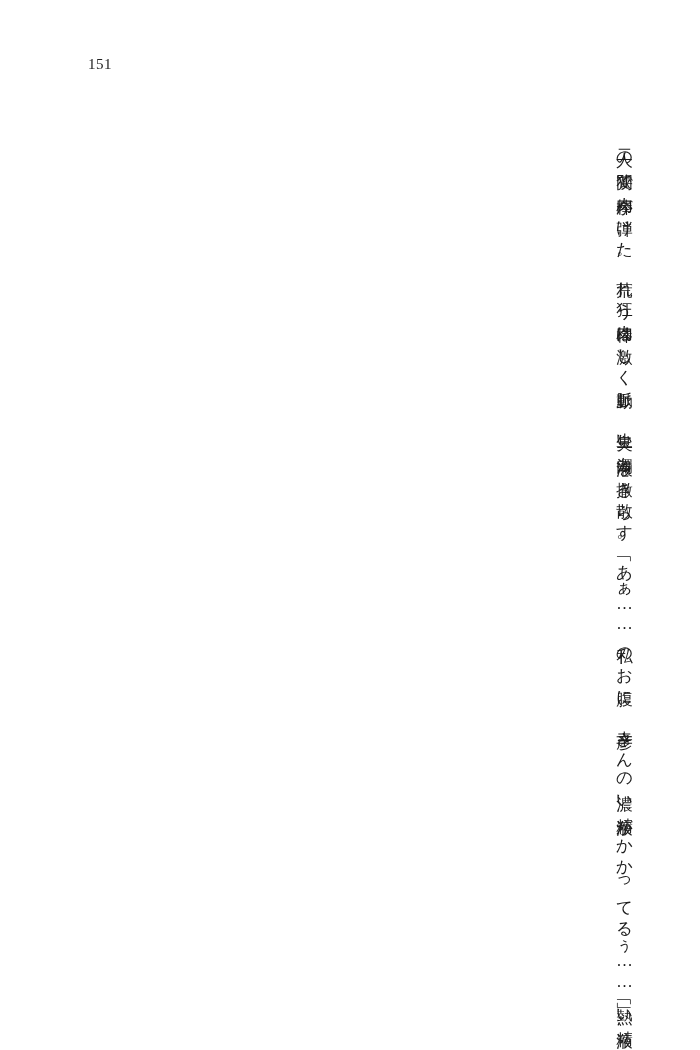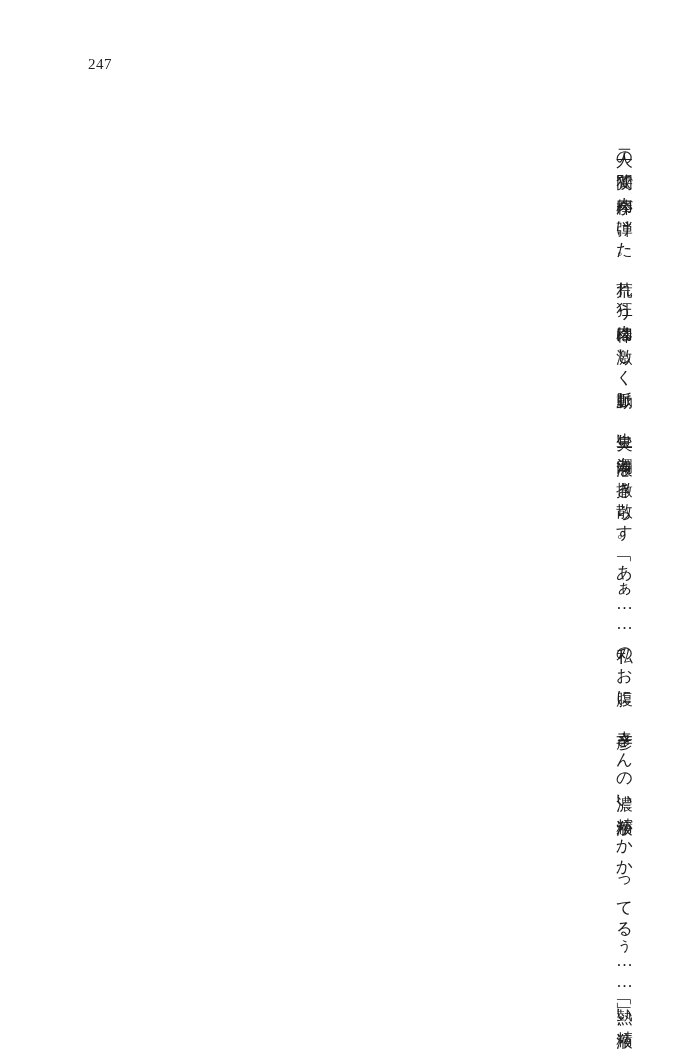--- a/index.html
+++ b/index.html
@@ -56,21 +56,21 @@
     height: 100%;
     white-space: nowrap;
     text-align: start;
   }
 </style>
 </head>
 <body>
 
 <div class="page">
 
-  <div class="page-number">247</div>
+  <div class="page-number">151</div>
 
   <div class="text-body">
     <div class="line" style="text-indent:1em;">二人の狭間で肉棒が弾けた。</div>
     <div class="line">荒れ狂う肉棒は激しく脈動し、生臭い白濁液を撒き散らす。</div>
     <div class="line">「あぁ……私のお腹に、幸彦さんの濃い精液がかかってるぅ……」</div>
     <div class="line">「熱い精液、気持ちぃぃ……私の身体に染みこんでいくみたい」</div>
 
   </div>
 
 </div>

